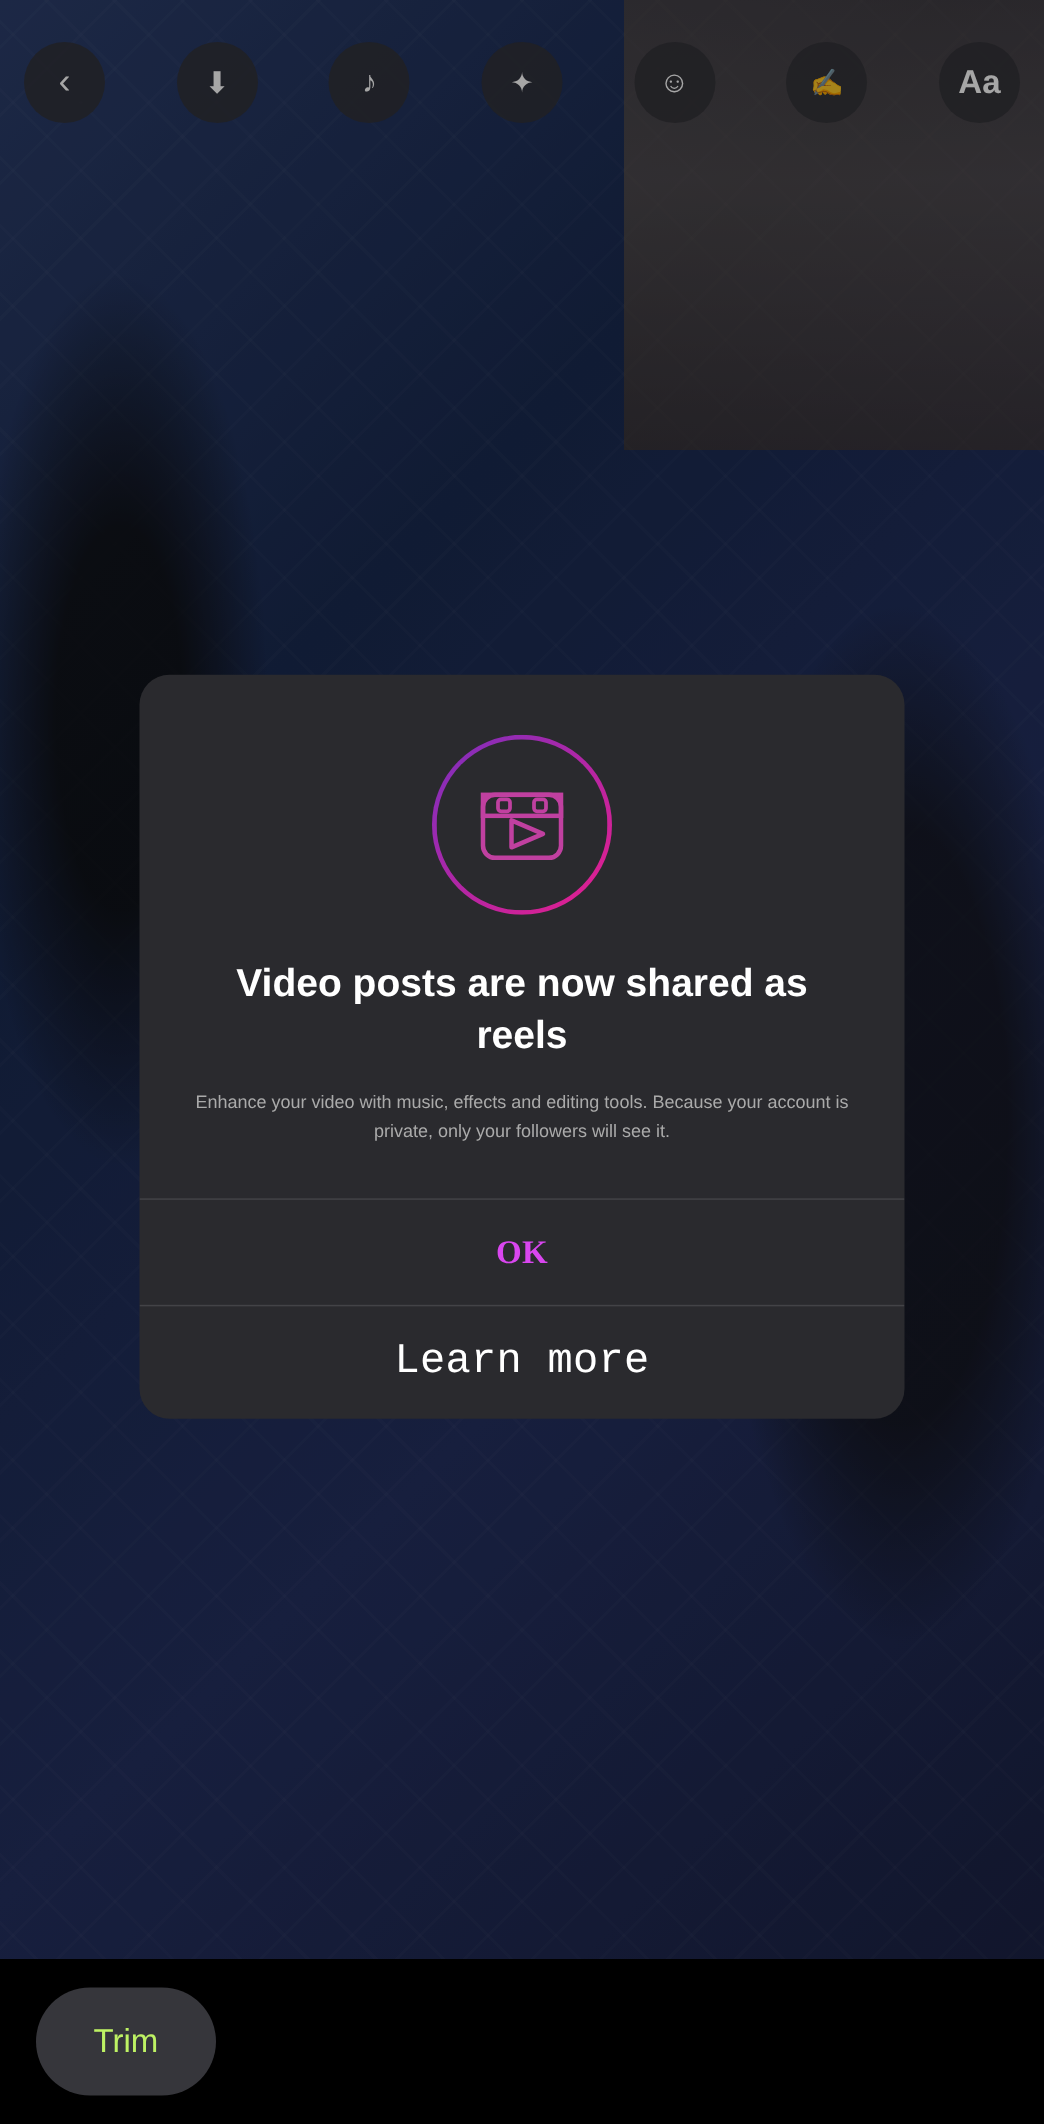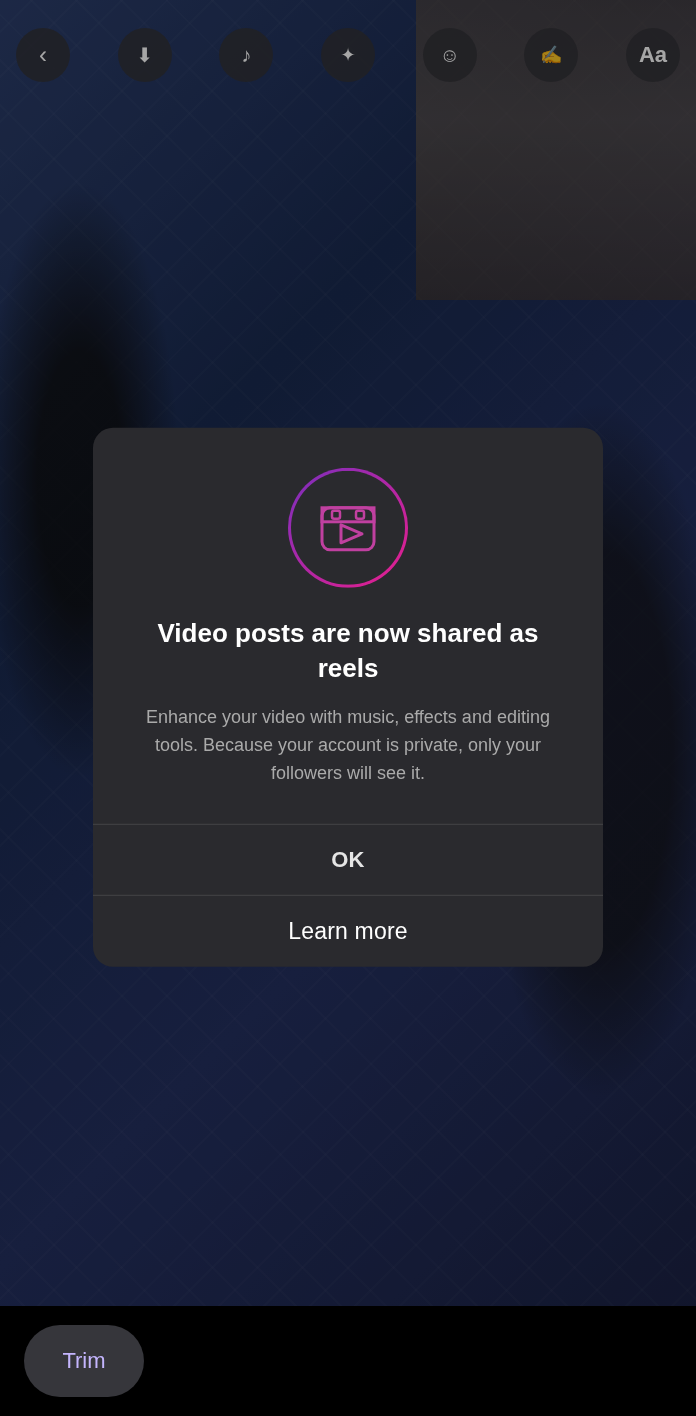--- a/index.html
+++ b/index.html
@@ -119,21 +119,21 @@
       justify-content: space-between;
       padding: 0 24px;
       z-index: 10;
     }
 
     .bottom-btn {
       height: 72px;
       border-radius: 36px;
       background: rgba(60, 60, 65, 0.9);
       border: none;
-      color: #c4b5fd;
+      color: #bef264;
       font-size: 22px;
       font-weight: 500;
       cursor: pointer;
       display: flex;
       align-items: center;
       justify-content: center;
       gap: 8px;
     }
 
     .bottom-btn-trim {
@@ -204,54 +204,56 @@
 
     .modal-title {
       font-size: 26px;
       font-weight: 700;
       color: #ffffff;
       line-height: 1.35;
       margin-bottom: 18px;
     }
 
     .modal-desc {
-      font-size: 18px;
+      font-size: 12px;
       color: #aaaaaa;
       line-height: 1.55;
       margin-bottom: 36px;
     }
 
     .modal-divider {
       height: 1px;
       background: rgba(255,255,255,0.12);
       margin: 0;
     }
 
     .modal-action-ok {
       width: 100%;
       padding: 22px;
       background: transparent;
       border: none;
-      color: #e5e5e5;
+      color: #d946ef;
       font-size: 22px;
       font-weight: 600;
       cursor: pointer;
       letter-spacing: 0.2px;
+      font-family: Liberation Serif, serif;
     }
 
     .modal-action-learn {
       width: 100%;
       padding: 22px;
       background: transparent;
       border: none;
       color: #ffffff;
-      font-size: 23px;
+      font-size: 28px;
       font-weight: 400;
       cursor: pointer;
       letter-spacing: 0.2px;
+      font-family: Liberation Mono, monospace;
     }
 
     .modal-divider-2 {
       height: 1px;
       background: rgba(255,255,255,0.12);
       margin: 0;
     }
   </style>
 </head>
 <body>

